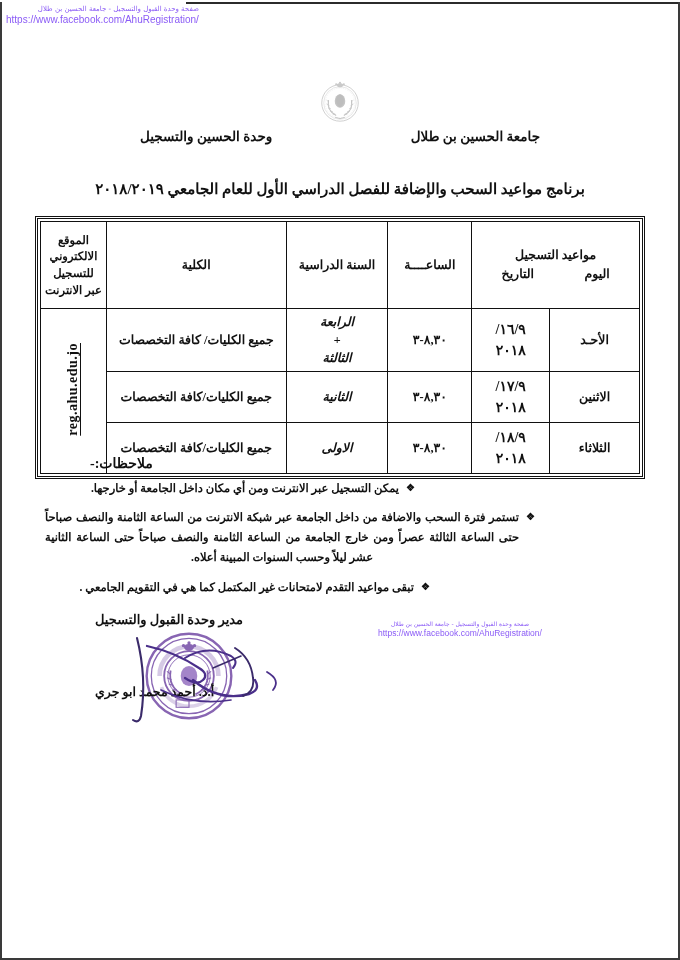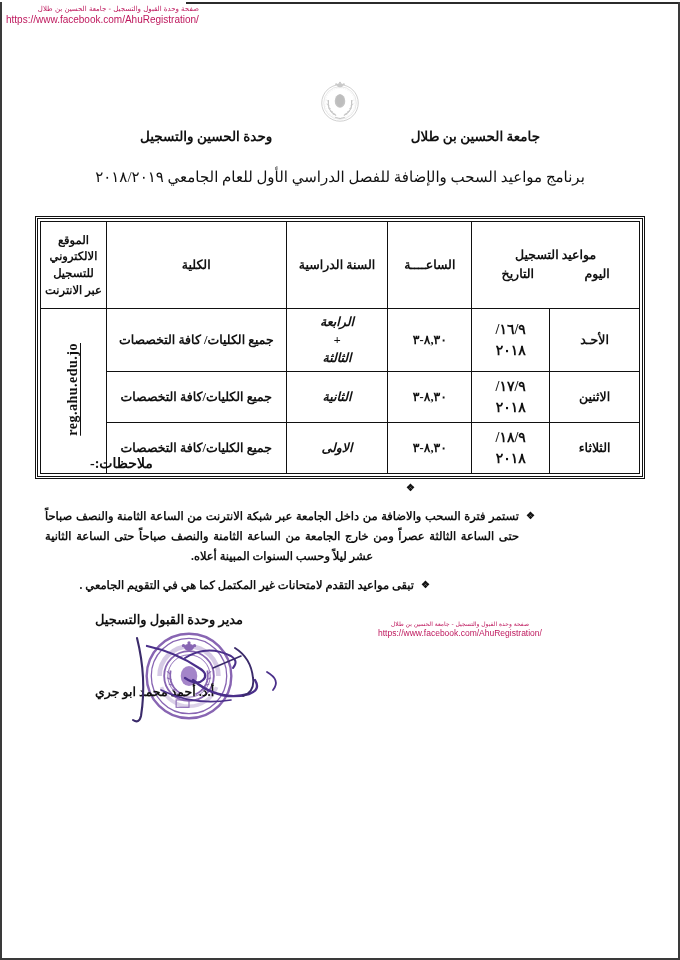--- a/index.html
+++ b/index.html
@@ -41,21 +41,21 @@
   .scan-edge-bottom {
     position: absolute;
     bottom: 0px; left: 0px; right: 0px;
     height: 2px;
     background: #3a3a3a;
   }
 
   
   .fb-watermark {
     position: absolute;
-    color: #be185d;
+    color: #8b5cf6;
     text-align: center;
     line-height: 1.25;
     direction: rtl;
   }
   .fb-watermark .fb-ar {
     font-family: "DejaVu Sans", "Liberation Sans", sans-serif;
     font-size: 7px;
     display: block;
     white-space: nowrap;
   }
@@ -98,26 +98,26 @@
     display: flex;
     justify-content: space-between;
     padding: 0 140px;
     box-sizing: border-box;
     font-size: 13.5px;
     font-weight: bold;
     direction: rtl;
   }
   #doc-title {
     position: absolute;
-    top: 168px;
+    top: 180px;
     left: 0;
     width: 680px;
     text-align: center;
     font-size: 15px;
-    font-weight: normal;
+    font-weight: bold;
     direction: rtl;
     letter-spacing: 0.2px;
   }
 
   
   #schedule-table-wrap {
     position: absolute;
     top: 216px;
     left: 35px;
     width: 610px;
@@ -363,20 +363,21 @@
         </tr>
       </tbody>
     </table>
   </div>
 
   <div id="notes">
     <div id="notes-title">ملاحظات:-</div>
 
     <div class="note-item" id="note-1">
       <span class="note-bullet">❖</span>
+      <span class="note-text">يمكن التسجيل عبر الانترنت ومن أي مكان داخل الجامعة أو خارجها.</span>
     </div>
 
     <div class="note-item" id="note-2">
       <span class="note-bullet">❖</span>
       <span class="note-text">تستمر  فترة السحب والاضافة من داخل الجامعة عبر شبكة الانترنت من الساعة الثامنة والنصف صباحاً حتى الساعة الثالثة عصراً ومن خارج الجامعة من الساعة الثامنة والنصف صباحاً حتى  الساعة الثانية عشر ليلاً وحسب السنوات المبينة أعلاه.</span>
     </div>
 
     <div class="note-item" id="note-3">
       <span class="note-bullet">❖</span>
       <span class="note-text">تبقى مواعيد التقدم لامتحانات غير المكتمل كما هي في التقويم الجامعي .</span>

